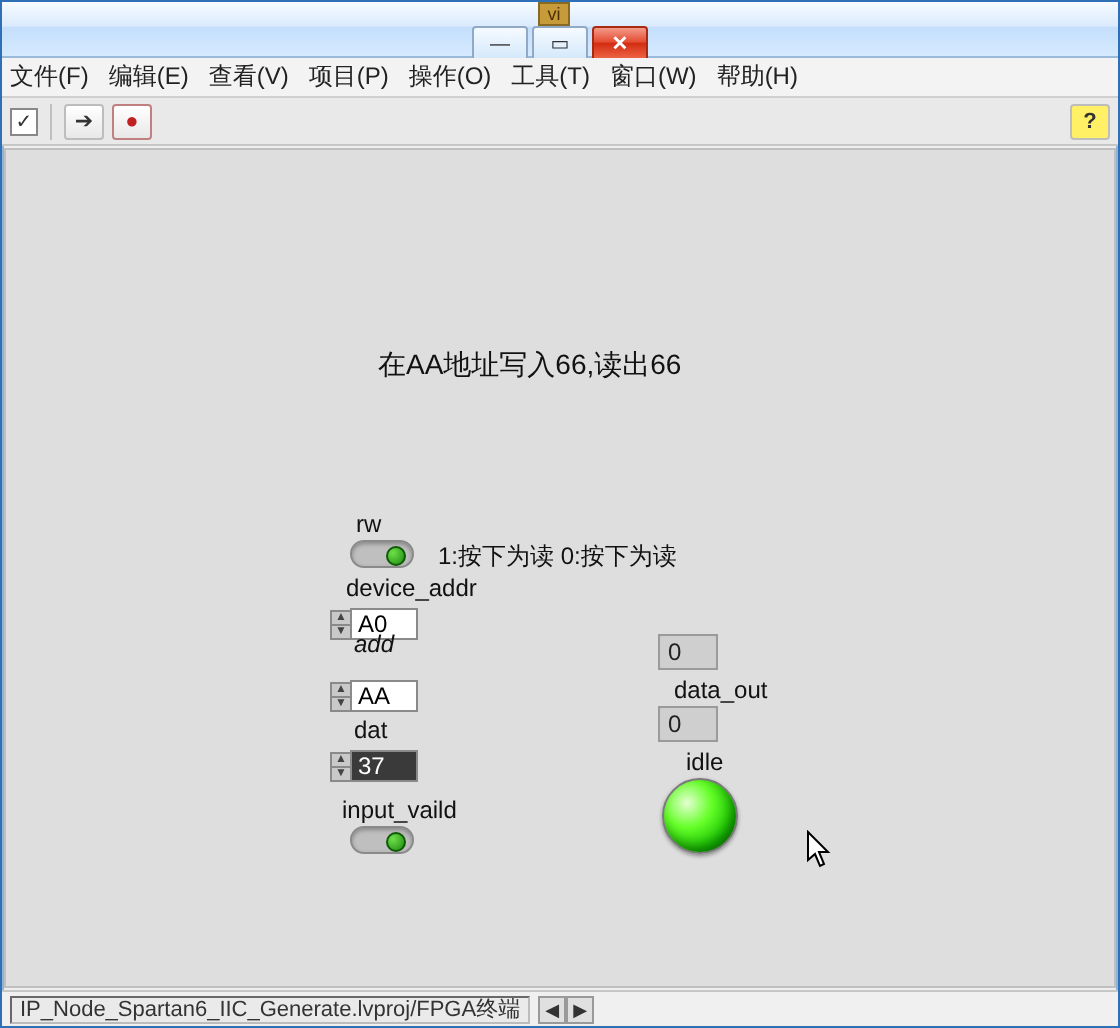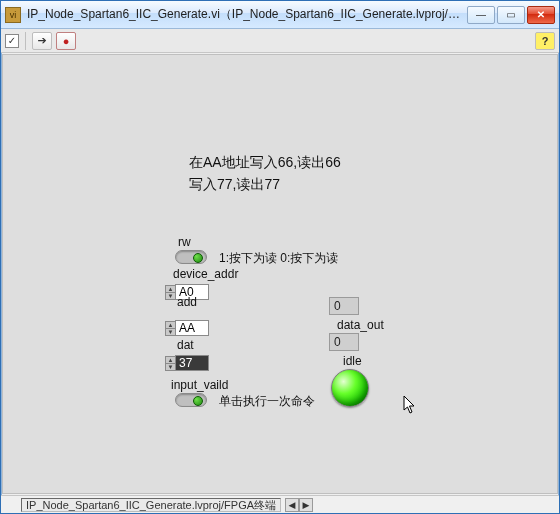--- a/index.html
+++ b/index.html
@@ -19,20 +19,21 @@
     flex-direction: column;
     box-shadow: 0 0 0 1px #8fb3d9 inset;
   }
   .titlebar {
     height: 28px;
     background: linear-gradient(#f6fbff, #dbeafd 45%, #c4defb 46%, #d6eaff);
     display: flex;
     align-items: center;
     padding: 0 4px;
     border-bottom: 1px solid #9bb9d9;
+    flex-direction: column;
   }
   .titlebar .app-icon {
     width: 16px; height: 16px;
     background: #c79a3a;
     border: 1px solid #8a6a20;
     margin-right: 6px;
     font-size: 9px;
     display:flex;align-items:center;justify-content:center;
     color:#4a3200;
   }
@@ -194,21 +195,21 @@
     position: absolute;
     width: 14px; height: 20px;
     pointer-events: none;
   }
   .statusbar {
     height: 18px;
     background: #f0f0f0;
     border-top: 1px solid #c6c6c6;
     display: flex;
     align-items: center;
-    padding: 0 20px;
+    padding: 0 4px;
     font-size: 11px;
     color:#333;
   }
   .statusbar .path {
     border: 1px inset #bcbcbc;
     background: #eaeaea;
     padding: 0 4px;
     height: 14px;
     line-height: 13px;
     white-space: nowrap;
@@ -230,70 +231,78 @@
   <div class="titlebar">
     <div class="app-icon">vi</div>
     <div class="title">IP_Node_Spartan6_IIC_Generate.vi（IP_Node_Spartan6_IIC_Generate.lvproj/FPGA终端</div>
     <div class="winbtns">
       <div class="winbtn">—</div>
       <div class="winbtn">▭</div>
       <div class="winbtn close">✕</div>
     </div>
   </div>
 
+  <div class="menubar">
+    <span class="menuitem">文件(F)</span>
+    <span class="menuitem">编辑(E)</span>
+    <span class="menuitem">查看(V)</span>
+    <span class="menuitem">项目(P)</span>
+    <span class="menuitem">操作(O)</span>
+    <span class="menuitem">工具(T)</span>
+    <span class="menuitem">窗口(W)</span>
+    <span class="menuitem">帮助(H)</span>
+  </div>
 
   <div class="toolbar">
     <div class="tb-check">✓</div>
     <div class="tb-sep"></div>
     <div class="tb-btn">➔</div>
     <div class="tb-btn red">●</div>
     <div class="help-icon">?</div>
   </div>
 
   <div class="canvas">
 
     <div class="demo-text">
       <div>在AA地址写入66,读出66</div>
-      <div>写入77,读出77</div>
     </div>
 
     <div class="label" style="left:175px; top:180px;">rw</div>
     <div class="slide-switch" style="left:172px; top:195px;"></div>
     <div class="label" style="left:216px; top:195px;">1:按下为读 0:按下为读</div>
 
     <div class="label" style="left:170px; top:212px;">device_addr</div>
     <div class="numbox" style="left:162px; top:227px;">
       <div class="spin">
           <div>▲</div>
           <div>▼</div>
         </div>
       <input value="A0" style="">
     </div>
 
-    <div class="label" style="left:174px; top:240px;">add</div>
+    <div class="label" style="left:174px; top:240px;font-style:italic;">add</div>
     <div class="numbox" style="left:162px; top:263px;">
       <div class="spin">
           <div>▲</div>
           <div>▼</div>
         </div>
       <input value="AA" style="">
     </div>
 
     <div class="label" style="left:174px; top:283px;">dat</div>
     <div class="numbox dark" style="left:162px; top:298px;">
       <div class="spin">
           <div>▲</div>
           <div>▼</div>
         </div>
       <input value="37" style="">
     </div>
 
     <div class="label" style="left:168px; top:323px;">input_vaild</div>
     <div class="slide-switch" style="left:172px; top:338px;"></div>
-    <div class="label" style="left:216px; top:338px;">单击执行一次命令</div>
 
     <div class="readbox" style="left:326px; top:242px;">0</div>
 
     <div class="label" style="left:334px; top:263px;">data_out</div>
     <div class="readbox" style="left:326px; top:278px;">0</div>
 
     <div class="label" style="left:340px; top:299px;">idle</div>
     <div class="led" style="left:328px; top:314px;"></div>
 
     <svg class="cursor" style="left:400px; top:340px;" viewBox="0 0 14 20">

